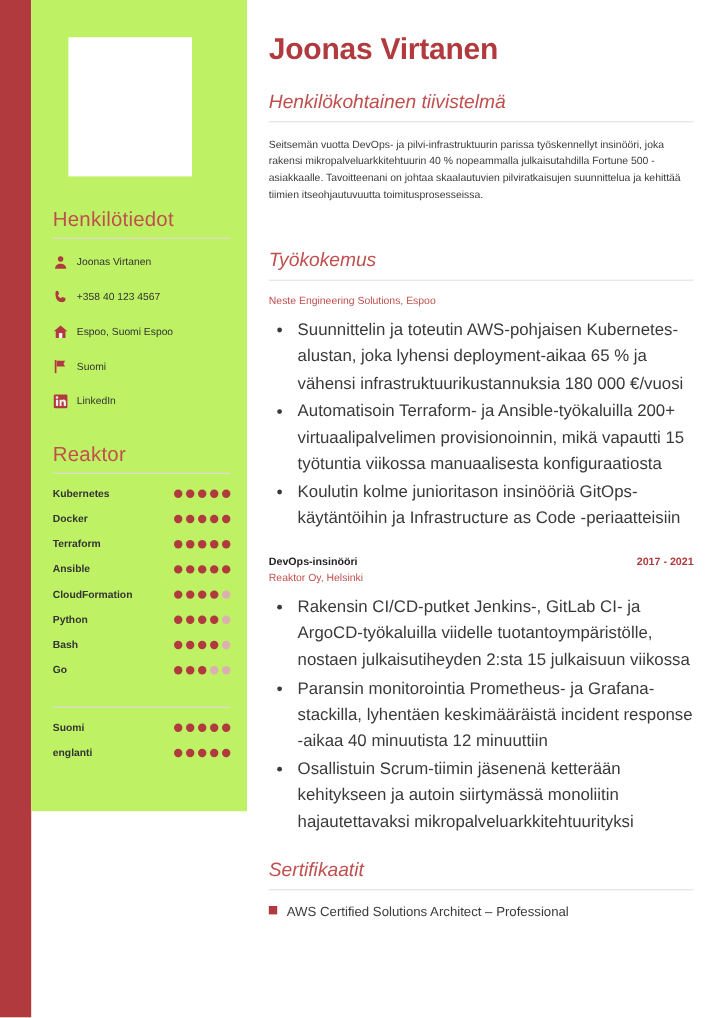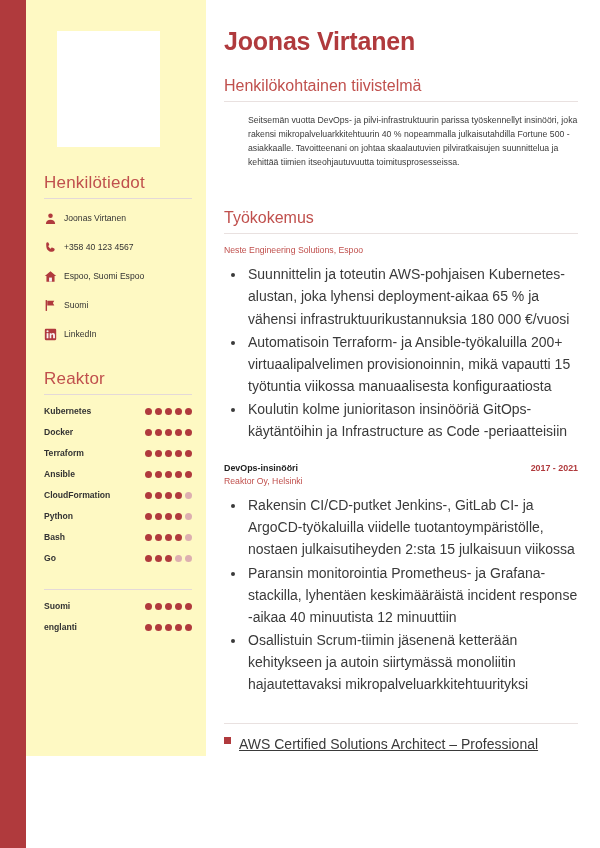--- a/index.html
+++ b/index.html
@@ -8,22 +8,22 @@
     font-family: "Liberation Sans", sans-serif;
     background: #ffffff;
   }
   .page { position: relative; width: 600px; height: 848px; display: flex; background: #ffffff; }
 
   
   .accent-bar { width: 26px; height: 848px; background: #b03a3d; flex: 0 0 26px; }
 
   
   .sidebar {
-    width: 180px; flex: 0 0 180px; height: 756px;
-    background: #fef9c3;
+    width: 180px; flex: 0 0 180px; height: 676px;
+    background: #bef264;
     padding: 31px 14px 0 18px;
   }
   .photo {
     width: 103px; height: 116px; background: #ffffff;
     margin: 0 0 0 13px;
   }
   .side-section { margin-top: 26px; }
   .side-title {
     color: #c0504d; font-size: 17px; font-weight: 400;
     letter-spacing: .2px; padding-bottom: 5px;
@@ -40,39 +40,39 @@
   .dots { display: flex; gap: 3px; }
   .dot { width: 7px; height: 7px; border-radius: 50%; background: #b03a3d; }
   .dot.off { background: #ddafb0; }
 
   
   .main { flex: 1; height: 848px; background: #ffffff; padding: 27px 22px 0 18px; }
   .name {
     color: #b03a3d; font-size: 25px; font-weight: bold;
     letter-spacing: -0.2px; margin-bottom: 21px;
   }
-  .sec-title { color: #c0504d; font-size: 16px; font-weight: 400; }
+  .sec-title { color: #c0504d; font-size: 16px; font-weight: 400; font-style: italic; }
   .sec-rule { height: 1px; background: #e9e1e0; margin: 6px 0 11px 0; }
-  .summary { font-size: 8.7px; line-height: 1.62; color: #3a3a3a; margin-left: 24px; }
+  .summary { font-size: 8.7px; line-height: 1.62; color: #3a3a3a; }
 
   .entry { margin-bottom: 2px; }
   .entry-head { display: flex; justify-content: space-between; align-items: baseline; }
   .entry-title { font-size: 8.9px; font-weight: bold; color: #222222; }
   .entry-date { font-size: 8.9px; font-weight: bold; color: #b03a3d; white-space: nowrap; padding-left: 8px; }
   .entry-sub { font-size: 8.7px; color: #c0504d; margin-top: 3px; }
 
   ul.bullets { margin: 8px 0 0 22px; }
   ul.bullets li { font-size: 14px; line-height: 1.58; color: #3a3a3a; margin-bottom: 1px; padding-left: 2px; }
 
   .block-gap { height: 19px; }
   .sec-gap { height: 20px; }
 
   .cert-row { display: flex; align-items: flex-start; gap: 8px; }
   .cert-square { width: 7px; height: 7px; background: #b03a3d; margin-top: 2px; flex: 0 0 7px; }
-  .cert-text { font-size: 14px; color: #3a3a3a; line-height: 1.3; text-decoration: underline; }
+  .cert-text { font-size: 11px; color: #3a3a3a; line-height: 1.3; }
 </style>
 </head>
 <body>
 
 <div class="page">
 
   <div class="accent-bar"></div>
 
   <aside class="sidebar">
 
@@ -285,20 +285,21 @@
               <li>Paransin monitorointia Prometheus- ja Grafana-stackilla, lyhentäen keskimääräistä incident response -aikaa 40 minuutista 12 minuuttiin</li>
               <li>Osallistuin Scrum-tiimin jäsenenä ketterään kehitykseen ja autoin siirtymässä monoliitin hajautettavaksi mikropalveluarkkitehtuurityksi</li>
             </ul>
           </div>
         </div>
     </section>
 
     <div class="sec-gap"></div>
 
     <section>
+      <div class="sec-title">Sertifikaatit</div>
       <div class="sec-rule"></div>
       <div id="cert-list">
           <div class="cert-row">
             <span class="cert-square"></span>
             <span class="cert-text">AWS Certified Solutions Architect – Professional</span>
           </div>
         </div>
     </section>
 
   </main>

